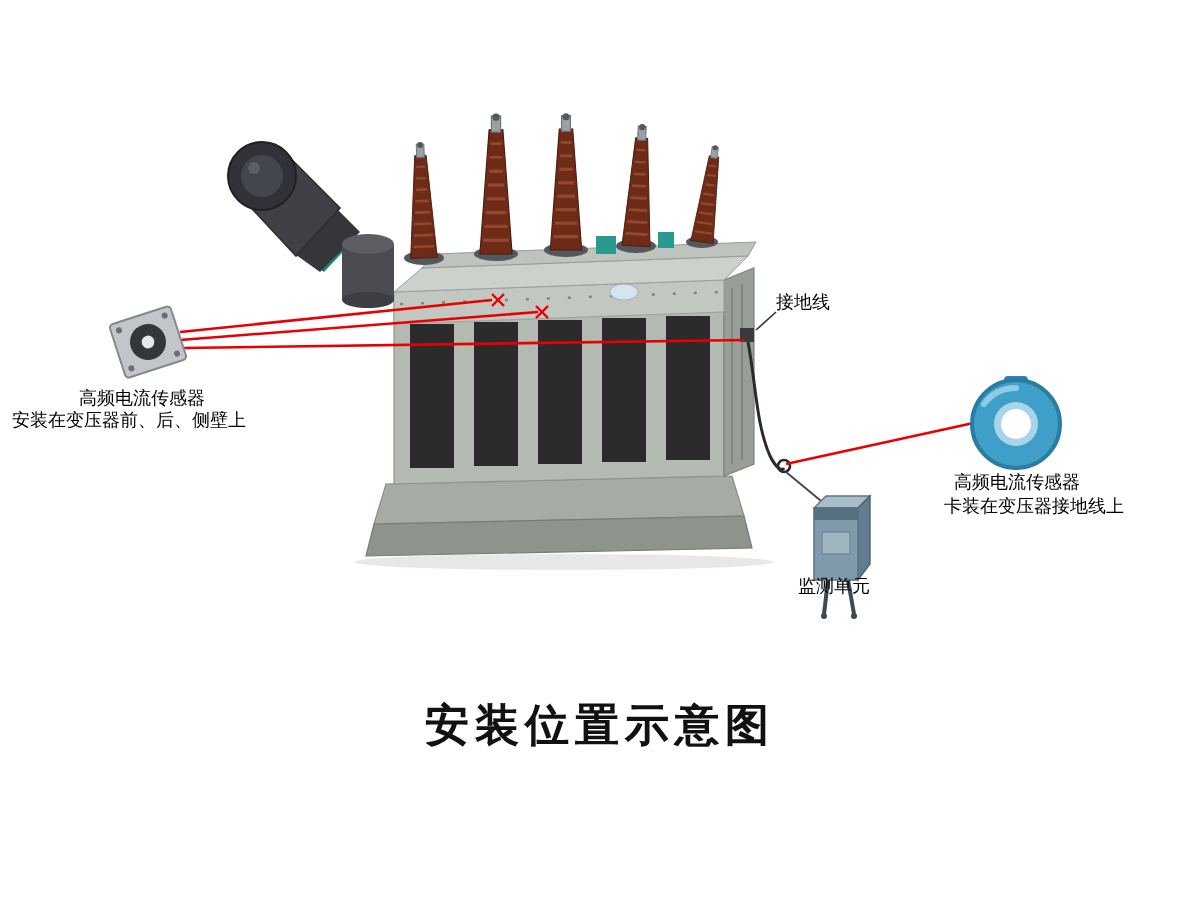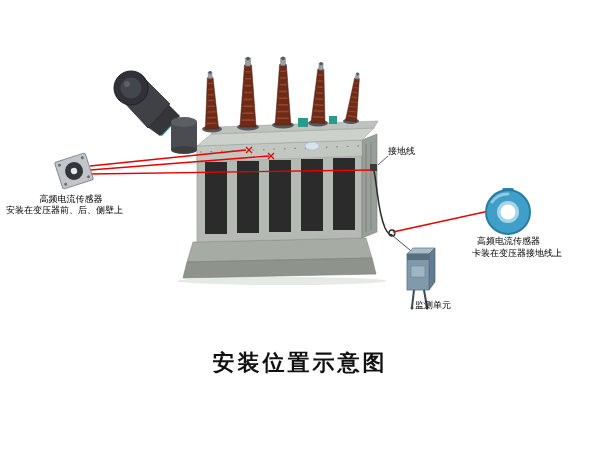--- a/index.html
+++ b/index.html
@@ -157,16 +157,16 @@
   </svg>
 
   <div class="label center" style="left:36px; top:194px; width:70px;">高频电流传感器</div>
   <div class="label" style="left:6px; top:205px;font-family:Liberation Serif, serif;">安装在变压器前、后、侧壁上</div>
 
   <div class="label" style="left:388px; top:146px;">接地线</div>
 
   <div class="label" style="left:477px; top:236px;">高频电流传感器</div>
   <div class="label" style="left:472px; top:248px;text-align:center;">卡装在变压器接地线上</div>
 
-  <div class="label" style="left:399px; top:300px;margin-left:16px;">监测单元</div>
+  <div class="label" style="left:399px; top:288px;">监测单元</div>
 
   <div class="title">安装位置示意图</div>
 </div>
 
 </body></html>

